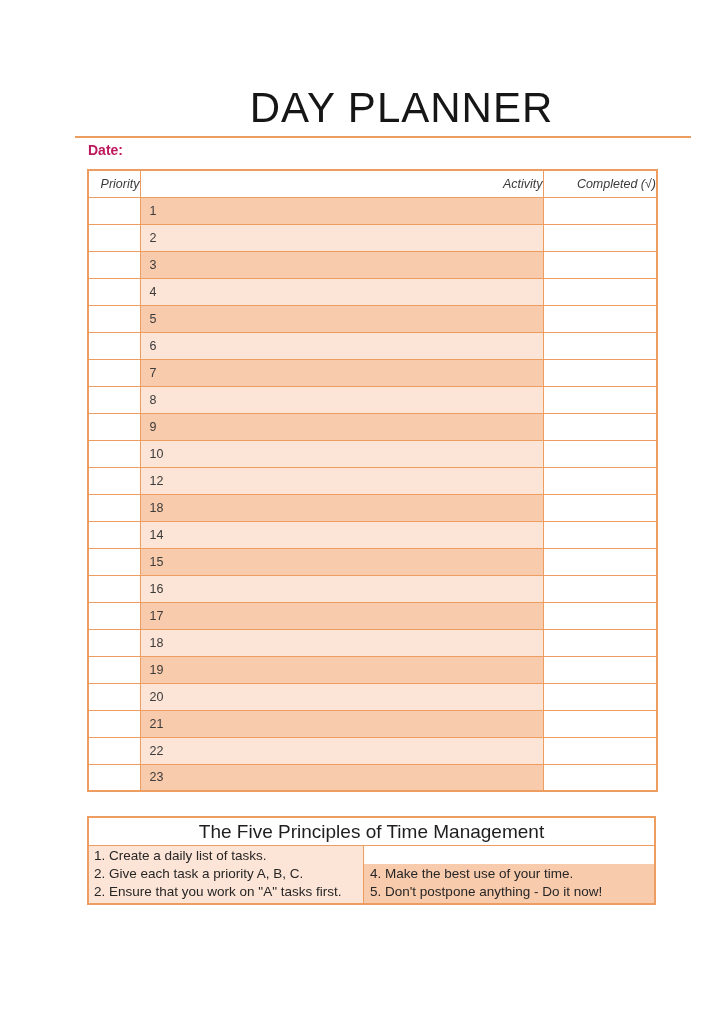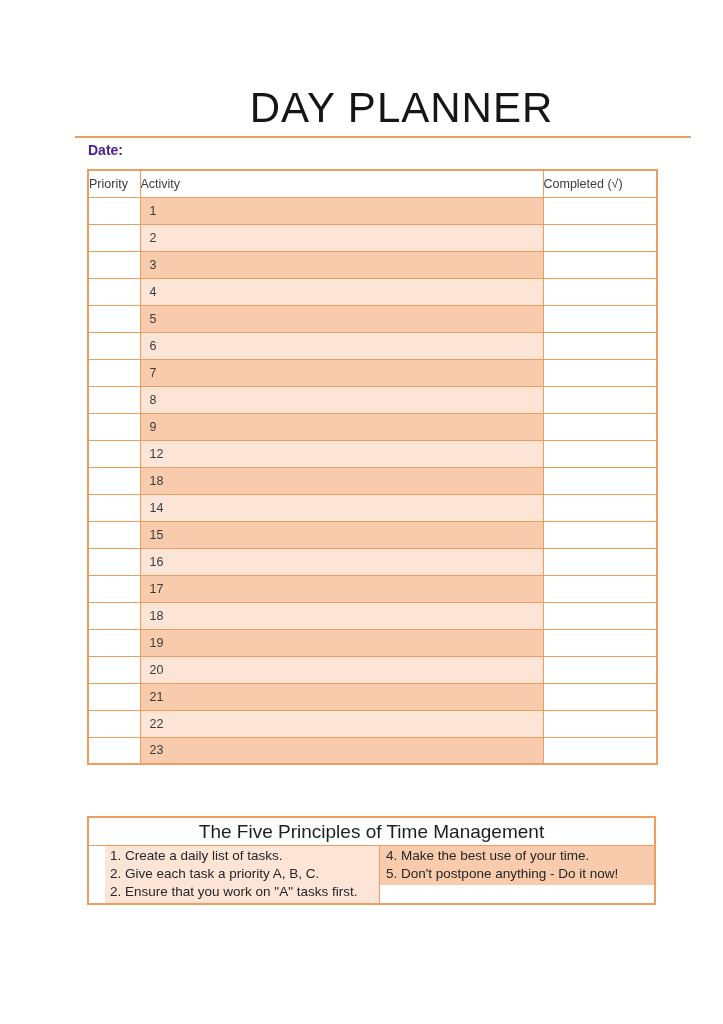--- a/index.html
+++ b/index.html
@@ -25,60 +25,60 @@
     color:#161616;
     letter-spacing:1px;
     margin-left:40px;
   }
   .title-rule{
     position:absolute;top:136px;left:75px;width:616px;height:2px;
     background:var(--accent);
   }
   .date-label{
     position:absolute;top:142px;left:88px;
-    font-size:14px;font-weight:600;color:#4c1d95;
+    font-size:14px;font-weight:600;color:#be185d;
   }
   table.planner{
     position:absolute;top:169px;left:87px;
     width:569px;
     border-collapse:collapse;
     table-layout:fixed;
     border:2px solid var(--accent);
   }
   table.planner col.c-priority{width:52px;}
   table.planner col.c-activity{width:403px;}
   table.planner col.c-completed{width:114px;}
   table.planner th, table.planner td{
     border:1px solid var(--accent);
     height:27px;
     font-size:12.5px;
     font-weight:400;
     color:var(--text);
     background:#ffffff;
     overflow:hidden;
   }
-  table.planner th{text-align:left;vertical-align:middle;}
+  table.planner th{text-align:right;vertical-align:middle;font-style:italic;}
   td.cell-activity{padding-left:9px;text-align:left;vertical-align:middle;}
   td.cell-activity.dark{background:var(--row-dark);}
   td.cell-activity.light{background:var(--row-light);}
   .principles{
     position:absolute;top:816px;left:87px;width:569px;
     border:2px solid var(--accent);
     background:#ffffff;
   }
   .principles-title{
     height:28px;
     display:flex;align-items:center;justify-content:center;
     font-size:19px;line-height:28px;
     color:#1E1E1E;
     background:#ffffff;
     border-bottom:1px solid var(--accent);
   }
   .principles-cols{
-    display:flex;align-items:flex-start;padding-left:16px;
+    display:flex;align-items:flex-end;
   }
   .principles-left{
     width:275px;
     background:var(--row-light);
     border-right:1px solid var(--accent);
     padding:1px 4px 2px 5px;
   }
   .principles-right{
     flex:1;
     background:var(--row-dark);
@@ -150,20 +150,25 @@
         <td class="cell-activity light">8</td>
         <td class="cell-completed"></td>
       </tr>
       <tr>
         <td class="cell-priority"></td>
         <td class="cell-activity dark">9</td>
         <td class="cell-completed"></td>
       </tr>
       <tr>
         <td class="cell-priority"></td>
+        <td class="cell-activity light">10</td>
+        <td class="cell-completed"></td>
+      </tr>
+      <tr>
+        <td class="cell-priority"></td>
         <td class="cell-activity light">12</td>
         <td class="cell-completed"></td>
       </tr>
       <tr>
         <td class="cell-priority"></td>
         <td class="cell-activity dark">18</td>
         <td class="cell-completed"></td>
       </tr>
       <tr>
         <td class="cell-priority"></td>

